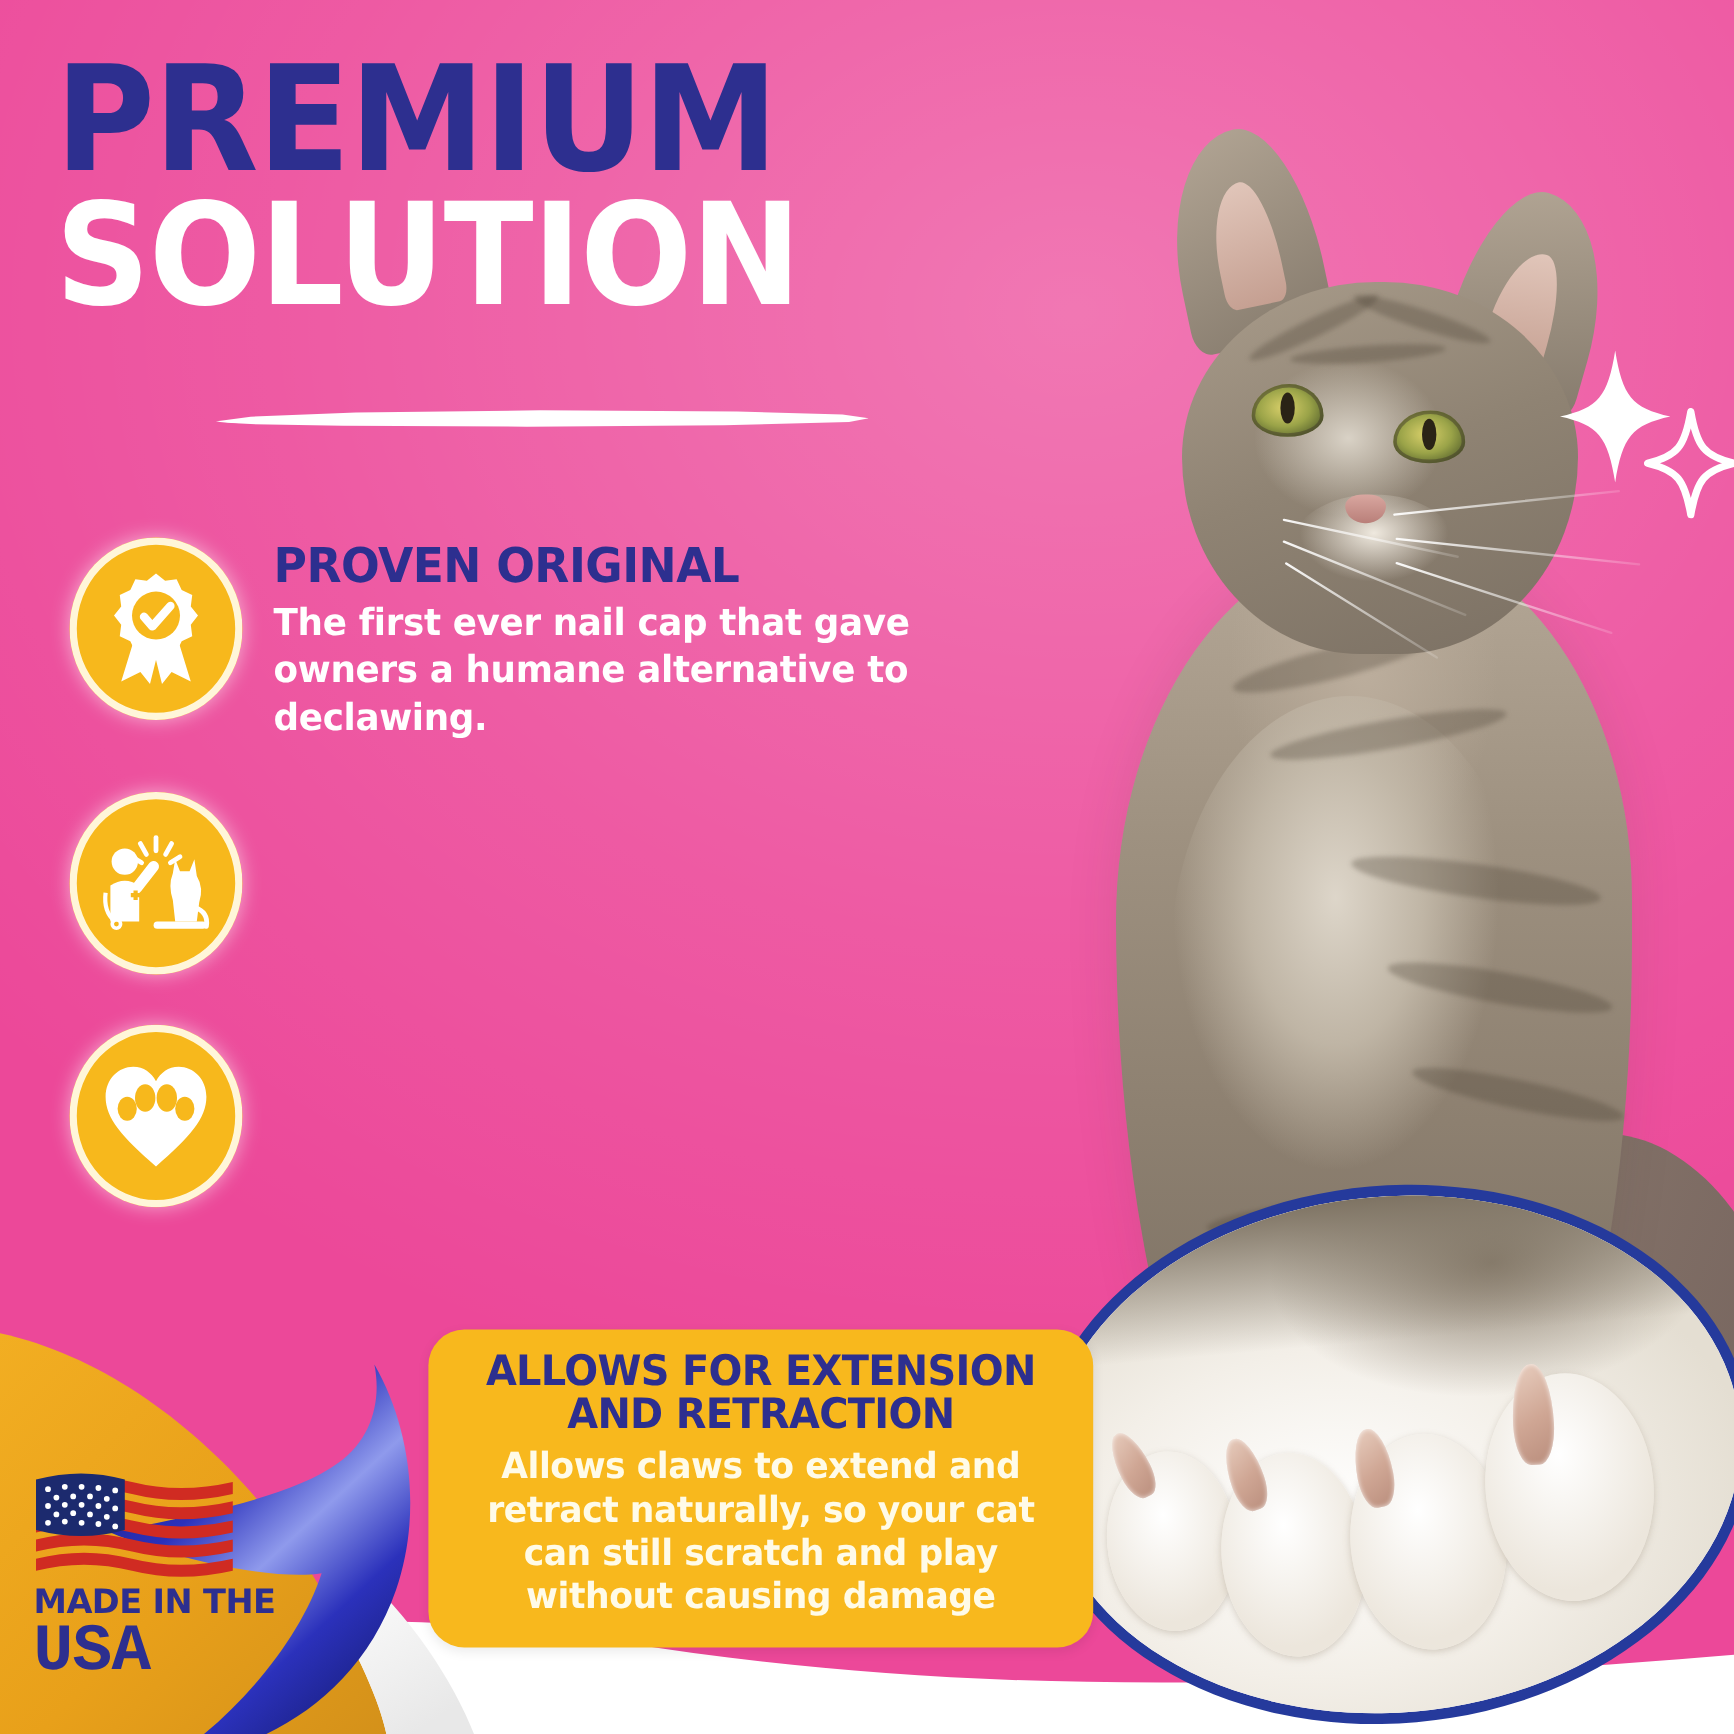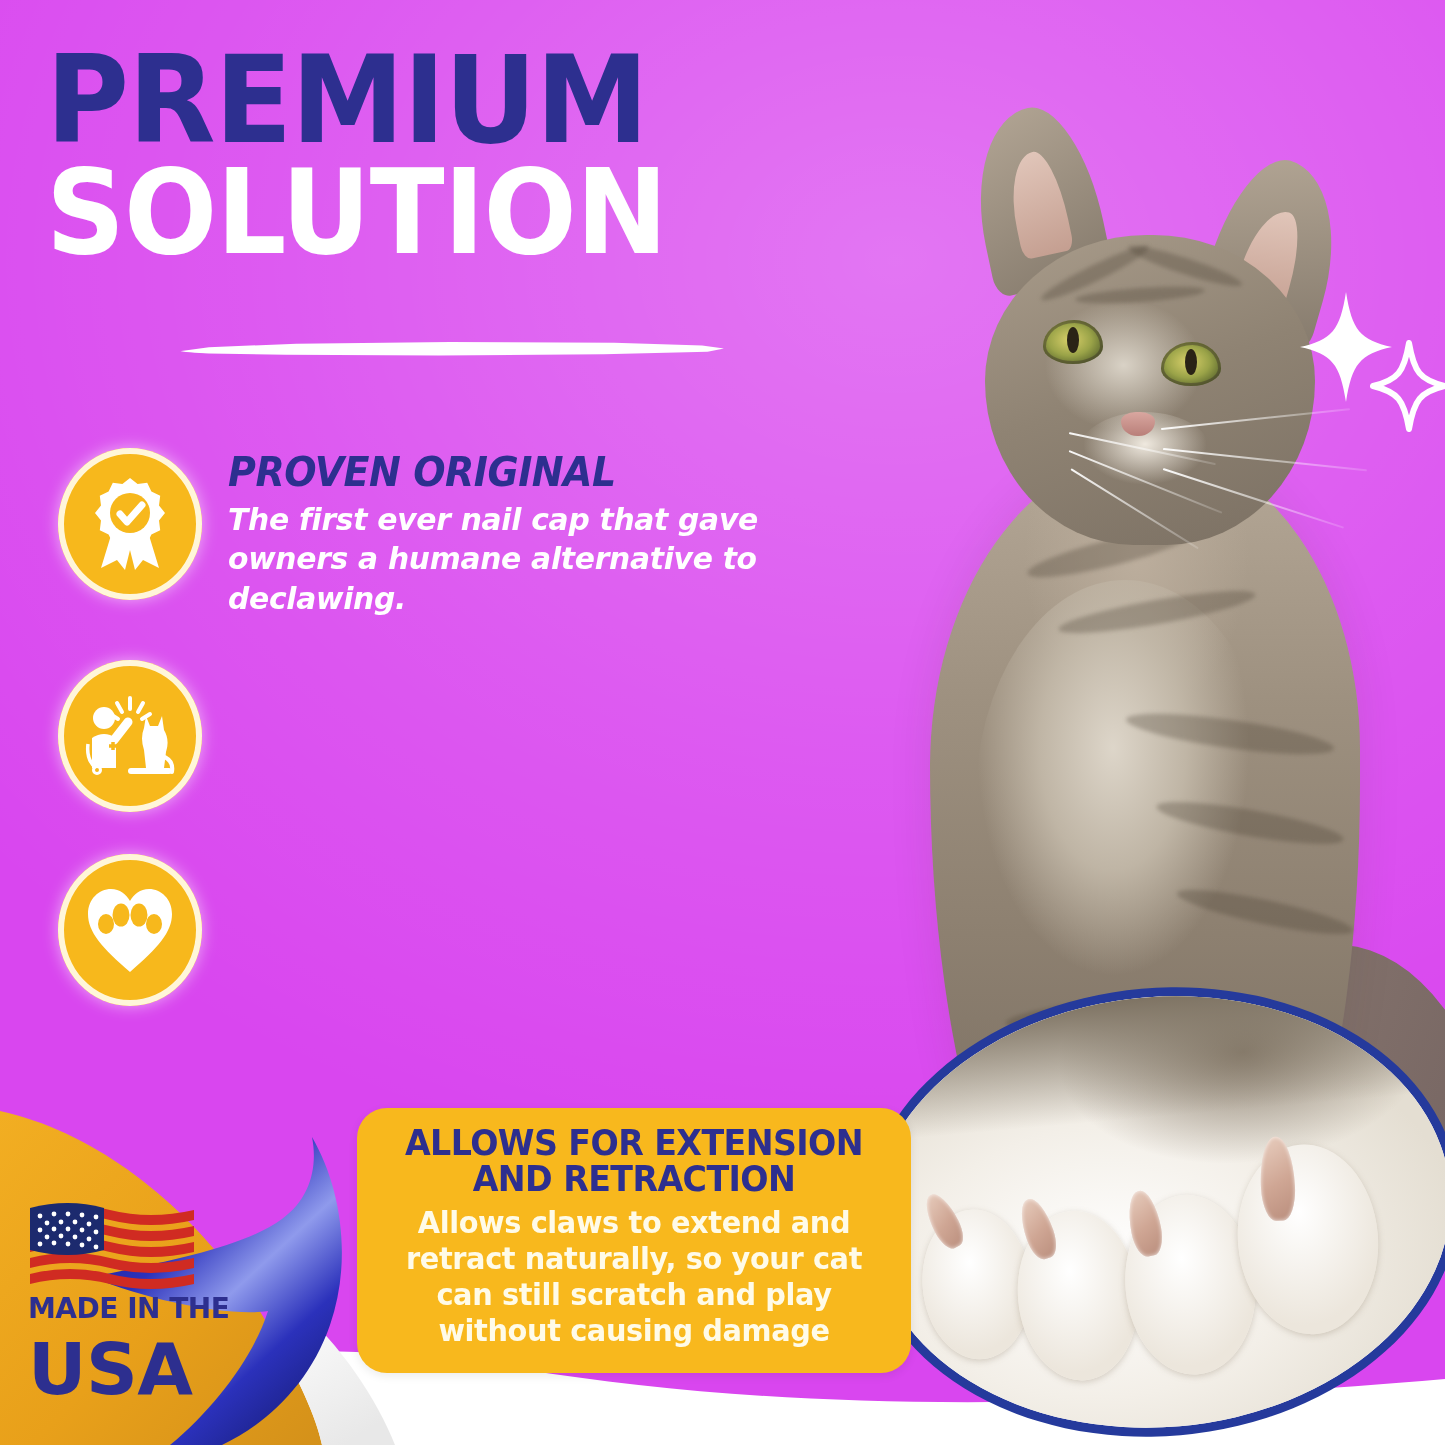--- a/index.html
+++ b/index.html
@@ -1,20 +1,20 @@
 <!DOCTYPE html>
 <html><head>
 <meta charset="utf-8">
 <style>
   html,body{margin:0;padding:0;background:#fff;}
   body{font-family:"Liberation Sans",sans-serif;}
 
   .stage{
     position:relative;width:1445px;height:1445px;overflow:hidden;
-    background:#d946ef;
+    background:#ec4899;
   }
   
   .bg-glow{
     position:absolute;inset:0;
     background:radial-gradient(120% 95% at 62% 18%, rgba(255,255,255,.26) 0%, rgba(255,255,255,.10) 38%, rgba(255,255,255,0) 68%);
     pointer-events:none;
   }
 
   
   .headline{position:absolute;left:46px;top:44px;width:800px;}
@@ -85,21 +85,21 @@
   
   .features{position:absolute;left:58px;top:448px;width:790px;}
   .feature{display:flex;align-items:flex-start;margin-bottom:42px;}
   .fic{flex:0 0 auto;width:144px;height:152px;position:relative;margin-right:26px;}
   .fic .disc{
     position:absolute;inset:0;border-radius:50%;
     background:#f7b81c;
     box-shadow:0 0 0 6px #fff6d9 inset, 0 0 16px rgba(255,255,255,.55);
   }
   .fic svg{position:absolute;left:50%;top:50%;transform:translate(-50%,-50%);}
-  .ftext{flex:1 1 auto;padding-top:4px;font-style:italic;}
+  .ftext{flex:1 1 auto;padding-top:4px;}
   .fhead{
     font-family:"DejaVu Sans",sans-serif;font-weight:bold;
     font-size:40px;letter-spacing:-.5px;color:#2d2f8f;
     text-transform:uppercase;line-height:1;margin-bottom:8px;
     transform:scaleX(.95);transform-origin:left center;
   }
   .fbody{
     font-size:31px;line-height:1.27;color:#ffffff;font-weight:bold;
     font-family:"DejaVu Sans",sans-serif;
     letter-spacing:-.3px;
@@ -150,21 +150,21 @@
     position:absolute;left:0;bottom:0;width:1445px;height:150px;
     z-index:3;
   }
   .curl{position:absolute;left:0;bottom:0;width:420px;height:420px;z-index:4;}
   .usa-badge{position:absolute;left:28px;bottom:42px;width:240px;z-index:7;}
   .usa-text{
     font-family:"DejaVu Sans",sans-serif;font-weight:bold;color:#2d2f8f;
     line-height:.95;letter-spacing:-.5px;text-transform:uppercase;
   }
   .usa-t1{font-size:28px;}
-  .usa-t2{font-size:72px;margin-top:12px;}
+  .usa-t2{font-size:55px;margin-top:2px;font-family:Liberation Mono, monospace;}
 </style>
 </head>
 <body>
 
 <div class="stage">
 
   <div class="bg-glow"></div>
 
   <div class="cat-wrap">
     <div class="cat-tail"></div>

